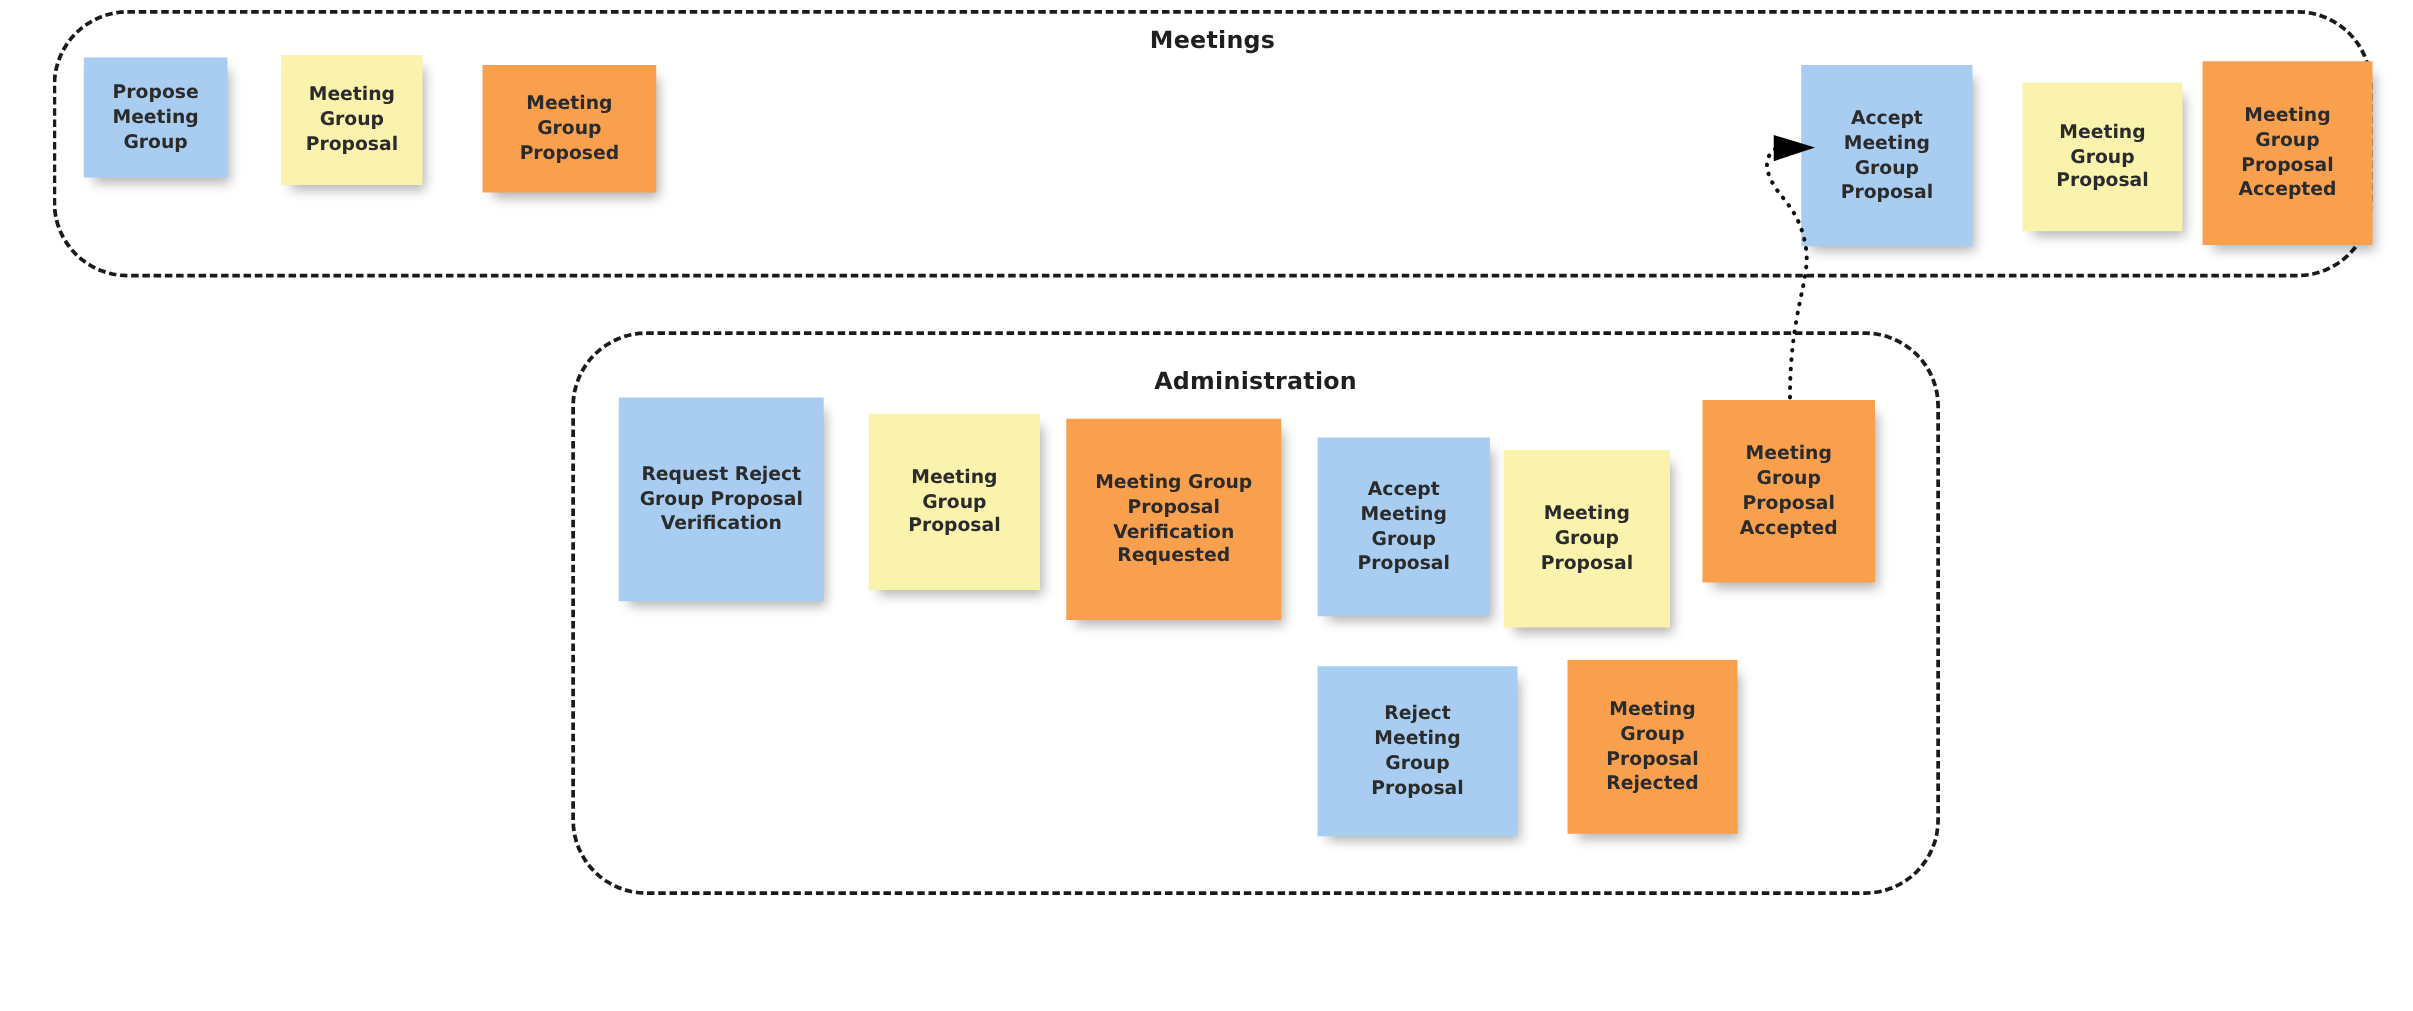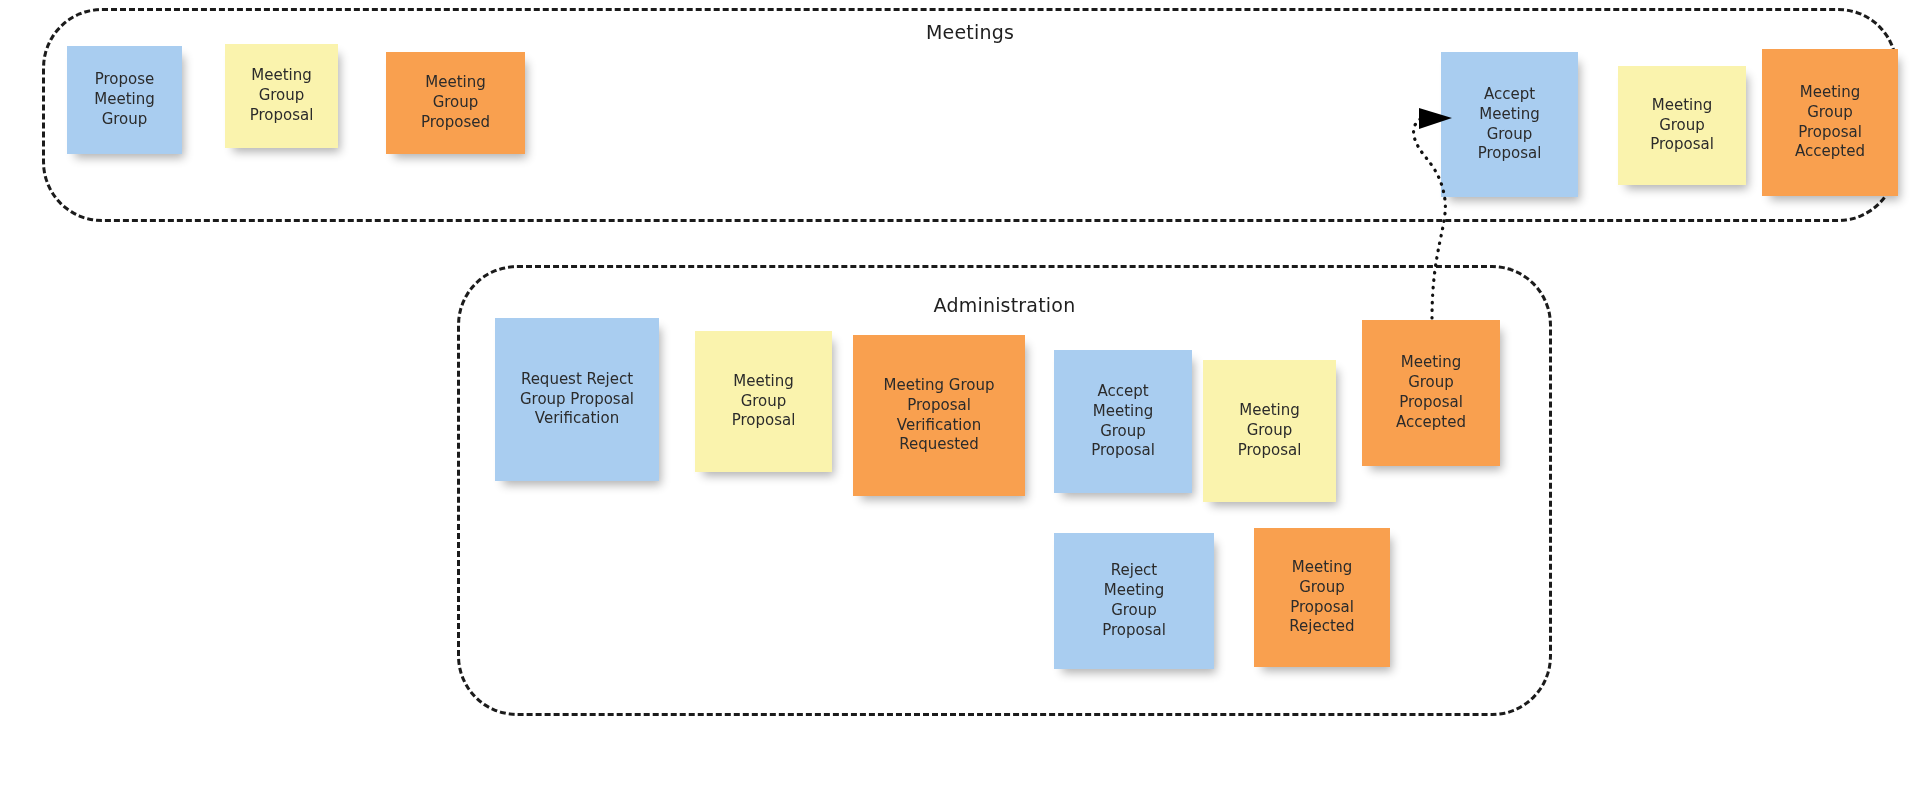--- a/index.html
+++ b/index.html
@@ -8,20 +8,21 @@
   }
   body {
     width: 1930px; height: 809px;
     position: relative;
     overflow: hidden;
     font-family: "DejaVu Sans", "Liberation Sans", sans-serif;
   }
   #board {
     position: absolute;
     inset: 0;
+    font-weight: bold;
   }
 
   
   .lane {
     position: absolute;
     border: 3px dashed #1b1b1b;
     border-radius: 60px;
     box-sizing: border-box;
     background: transparent;
   }
@@ -76,21 +77,21 @@
 </style>
 </head>
 <body>
 
 <div id="board">
 
   <div class="lane" id="lane-meetings">
     <div class="lane-title">Meetings</div>
   </div>
 
-  <div class="note blue" style="left:67px;  top:46px;  width:115px; height:108px;">
+  <div class="note blue" style="left:67px;  top:46px;  width:115px; height:96px;">
     <span>Propose
 Meeting
 Group</span>
   </div>
 
   <div class="note yellow" style="left:225px; top:44px;  width:113px; height:104px;">
     <span>Meeting
 Group
 Proposal</span>
   </div>

